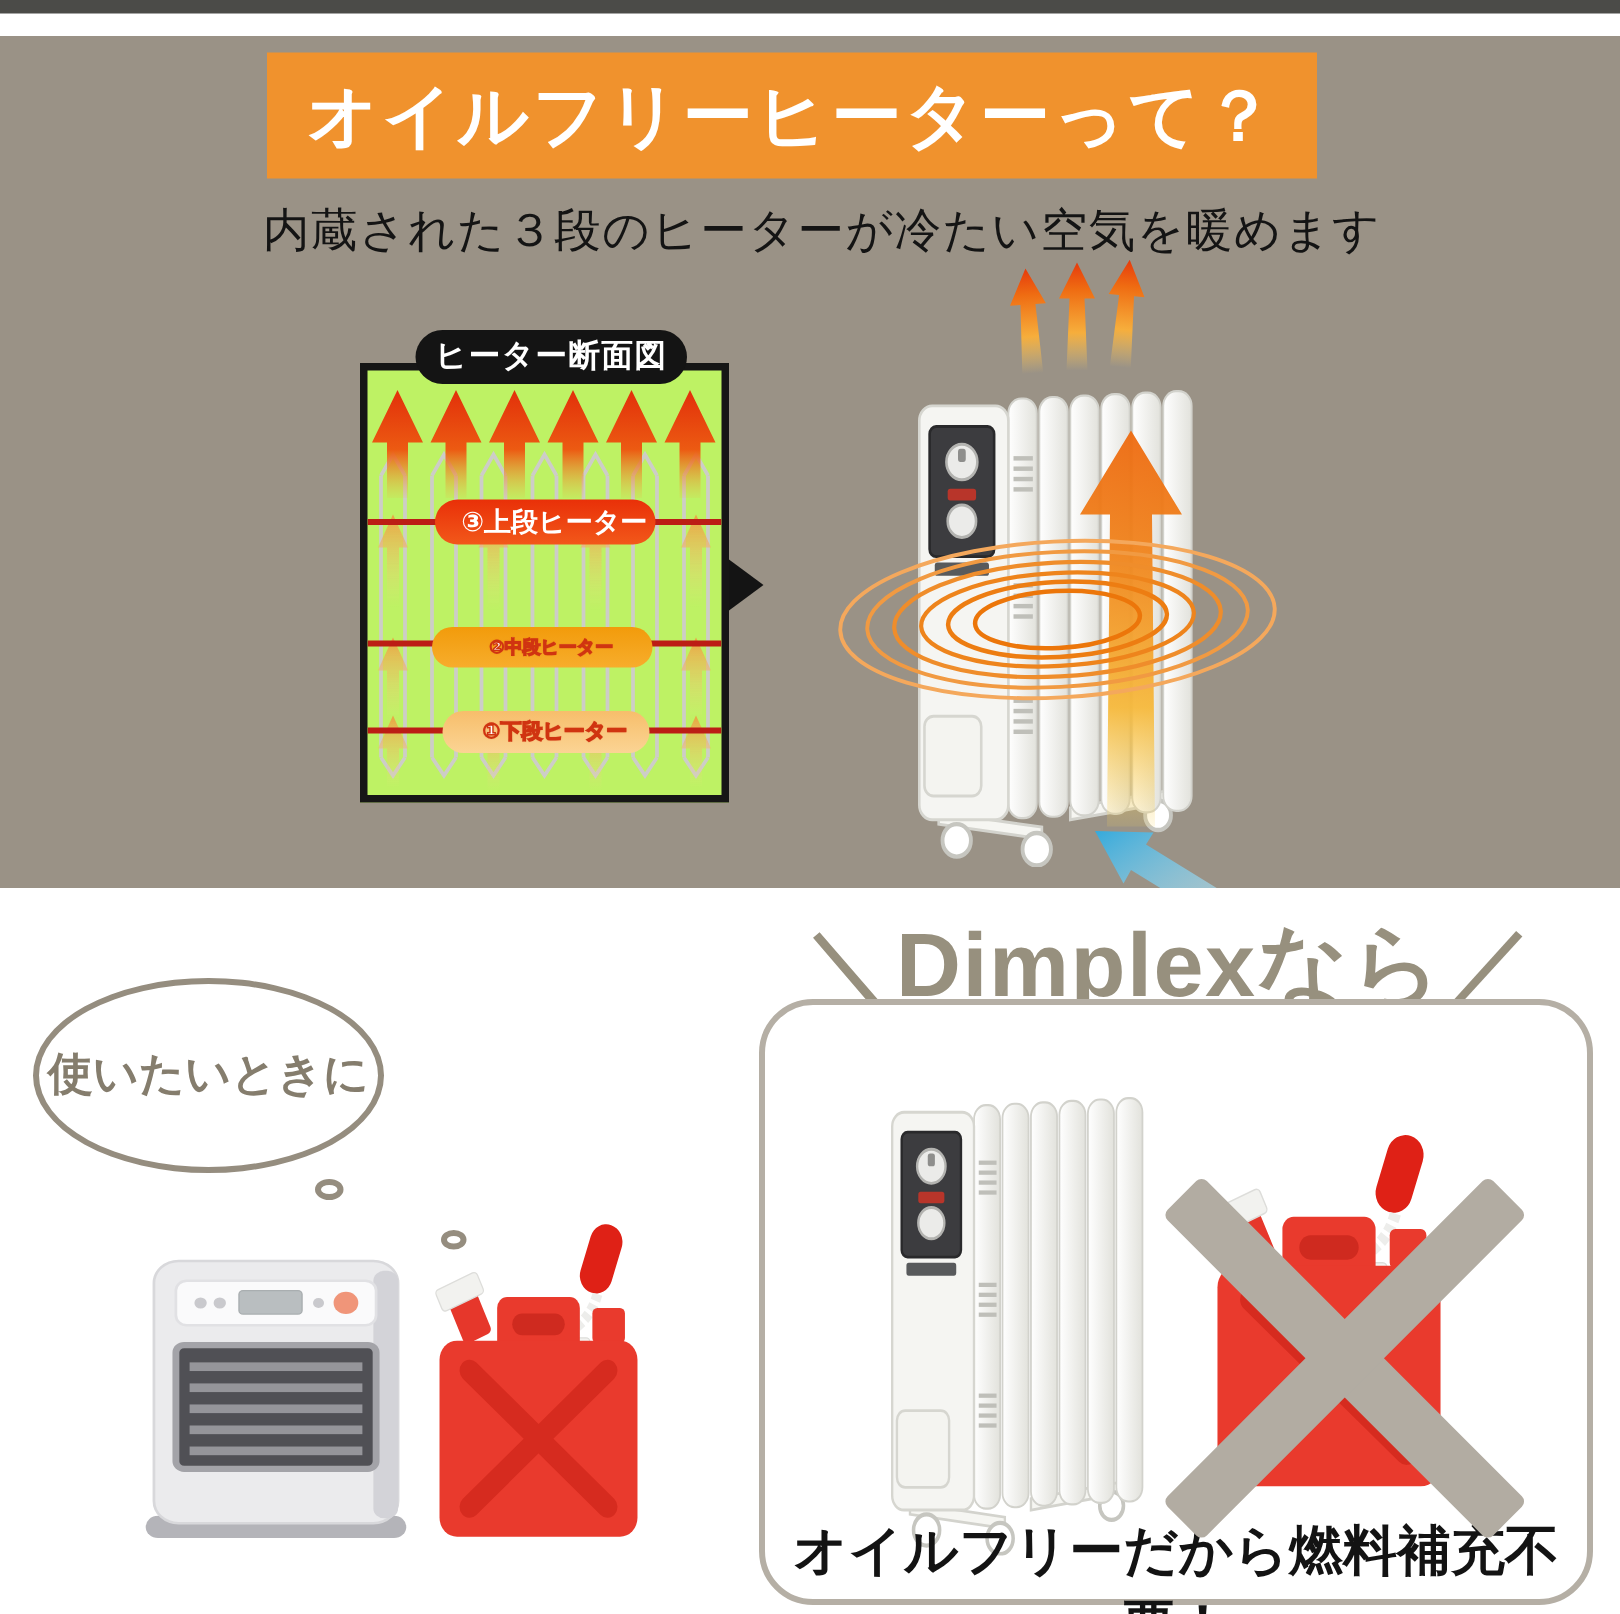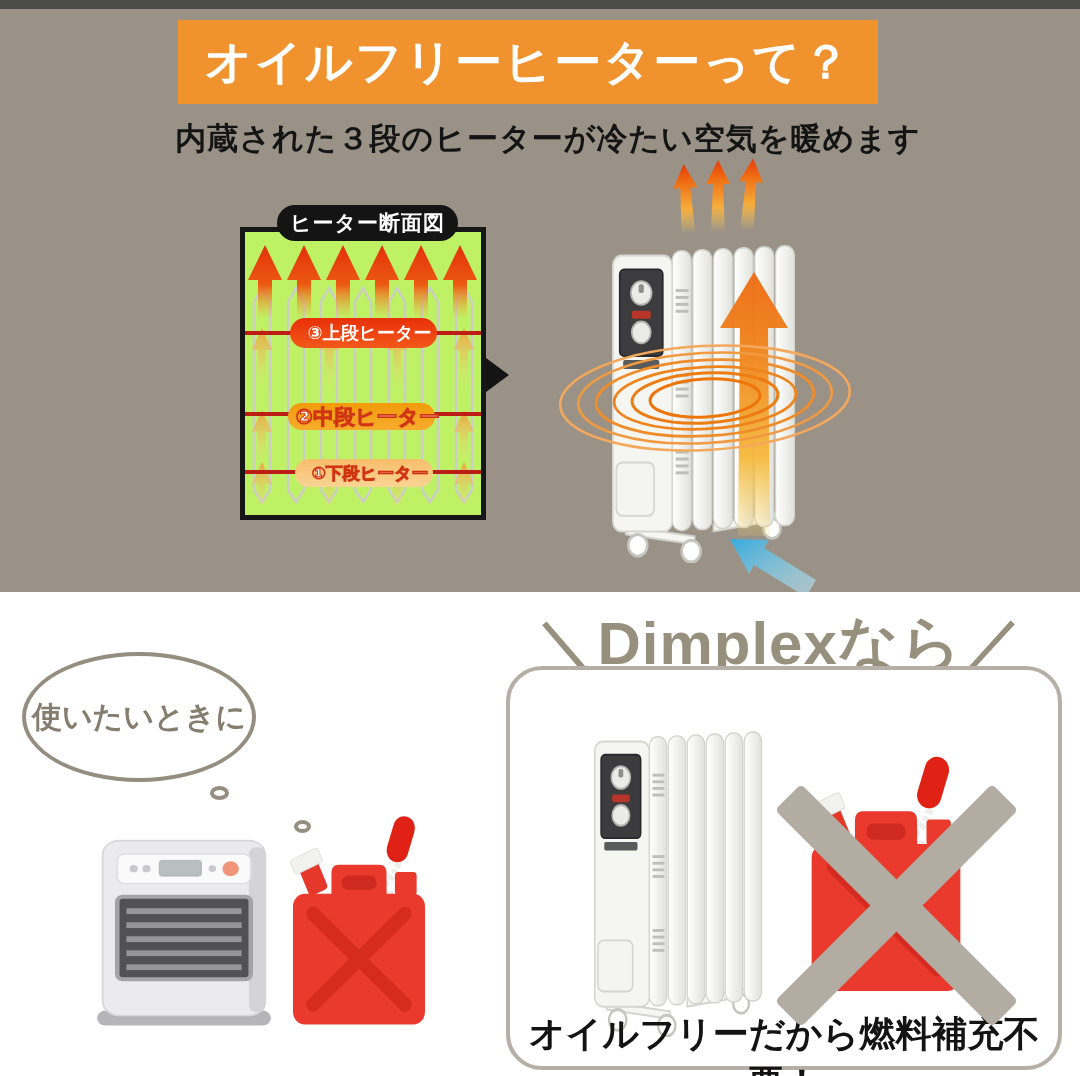--- a/index.html
+++ b/index.html
@@ -2,43 +2,43 @@
 <html><head>
 <meta charset="utf-8">
 <style>
   * { margin:0; padding:0; box-sizing:border-box; }
   html,body { background:#ffffff; }
   body { font-family:"Liberation Sans","DejaVu Sans",sans-serif; }
   .canvas { position:relative; width:1080px; height:1076px; background:#ffffff; overflow:hidden; }
 
   
   .top-strip { position:absolute; left:0; top:0; width:1080px; height:9px; background:#4B4B48; }
-  .top-section { position:absolute; left:0; top:9px; width:1080px; height:583px; background:#9A9286; }
+  .top-section { position:absolute; left:0; top:24px; width:1080px; height:583px; background:#9A9286; }
 
   .banner { position:absolute; left:178px; top:11px; width:700px; height:84px; background:#F0922D; }
   .banner h1 { font-size:47px; font-weight:800; color:#ffffff; text-align:center; line-height:84px; letter-spacing:2px; }
 
   .subtitle { position:absolute; left:0; top:109px; width:1080px; text-align:center;
-              font-size:31px; font-weight:700; color:#141414; letter-spacing:1px;padding-left:16px; }
+              font-size:31px; font-weight:400; color:#141414; letter-spacing:1px;padding-left:16px; }
 
   
   .diagram { position:absolute; left:240px; top:218px; width:246px; height:293px;
              background:#bef264; border:5px solid #161616; }
   .diagram-label { position:absolute; left:32px; top:-27px; width:181px; height:36px; z-index:3;
                    background:#141414; border-radius:18px; color:#ffffff; font-size:21px; font-weight:800;
                    text-align:center; line-height:36px; letter-spacing:1px; }
   .diagram-art { position:absolute; left:0; top:0; width:236px; height:283px; }
   .pill { position:absolute; z-index:2; font-weight:800; color:#ffffff;
           display:flex; align-items:center; justify-content:center; white-space:nowrap;padding-left:12px; }
   .pill1 { left:45px; top:86px; width:147px; height:30px; border-radius:15px; font-size:18px;
            background:linear-gradient(180deg,#E93008,#F2581A); }
-  .pill2 { left:43px; top:171px; width:147px; height:27px; border-radius:14px; font-size:21px;
+  .pill2 { left:43px; top:171px; width:147px; height:27px; border-radius:14px; font-size:12px;
            background:linear-gradient(180deg,#F29B0B,#F7AD2C);
            -webkit-text-stroke:0.9px #D03410; text-shadow:0 0 1px #D03410; }
-  .pill3 { left:50px; top:227px; width:138px; height:28px; border-radius:14px; font-size:17px;
+  .pill3 { left:50px; top:227px; width:138px; height:28px; border-radius:14px; font-size:14px;
            background:linear-gradient(180deg,#F7BE6B,#FBD494);
            -webkit-text-stroke:0.9px #D03410; text-shadow:0 0 1px #D03410; }
   .diagram-arrow { position:absolute; left:241px; top:126px; width:0; height:0; z-index:3;
                    border-top:17px solid transparent; border-bottom:17px solid transparent;
                    border-left:23px solid #141414; }
 
   
   .abs { position:absolute; }
 
   

